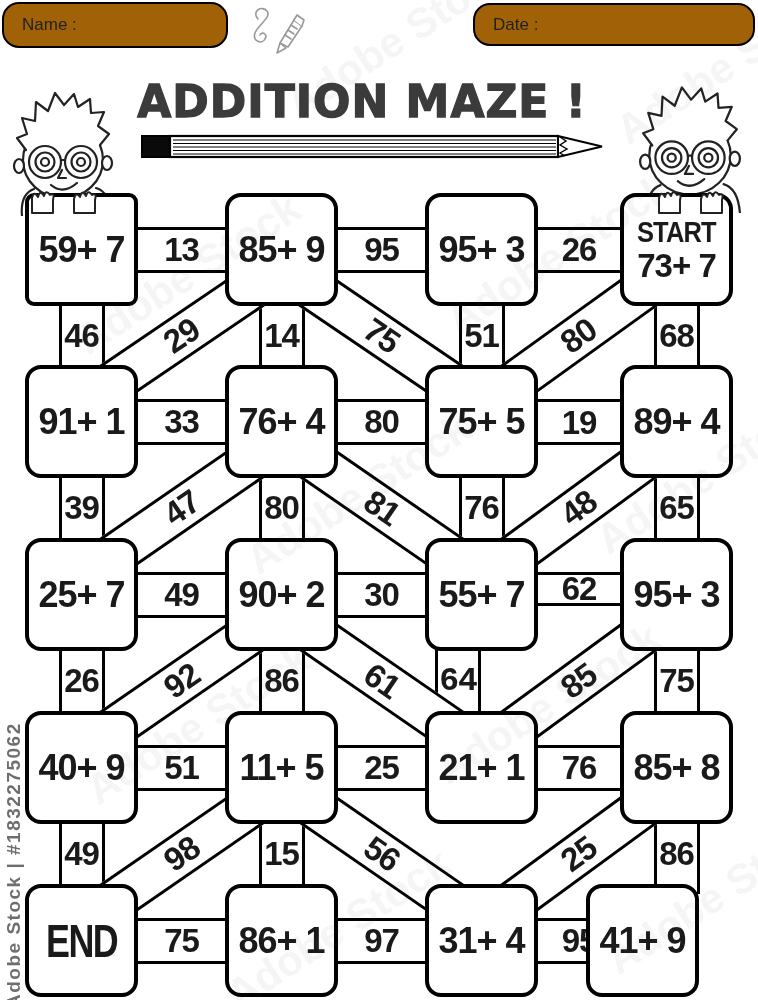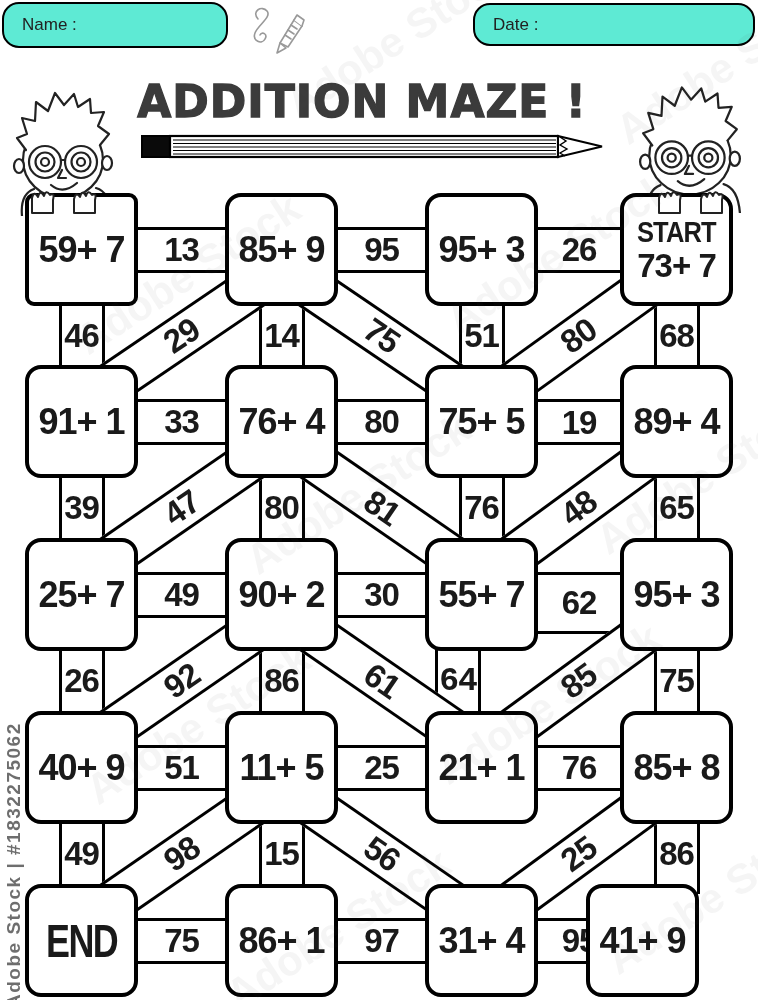--- a/index.html
+++ b/index.html
@@ -1,19 +1,19 @@
 <!DOCTYPE html>
 <html><head>
 <meta charset="utf-8">
 <style>
   html,body{margin:0;padding:0;background:#fff;}
   .page{position:relative;width:758px;height:1000px;background:#fff;overflow:hidden;
         font-family:"Liberation Sans",sans-serif;color:#1a1a1a;}
   
-  .field{position:absolute;border:2.5px solid #000;border-radius:17px;background:#5eead4;
+  .field{position:absolute;border:2.5px solid #000;border-radius:17px;background:#a16207;
          display:flex;align-items:center;padding-left:18px;font-size:17px;color:#222;box-sizing:border-box;}
   .name-field{left:2px;top:2px;width:226px;height:46px;}
   .date-field{left:473px;top:3px;width:282px;height:43px;}
   .doodle{position:absolute;left:248px;top:3px;width:58px;height:54px;}
   
   .title{position:absolute;left:0;top:78px;width:724px;text-align:center;
          font-family:"DejaVu Sans",sans-serif;font-weight:bold;font-size:44px;line-height:47px;
          letter-spacing:1px;color:#3b3b3b;-webkit-text-stroke:1.3px #3b3b3b;}
   .pencil{position:absolute;left:140px;top:132px;width:465px;height:30px;}
   .kid{position:absolute;z-index:1;}
@@ -153,21 +153,21 @@
       </div>
       <div class="conn h" style="left: 528px; width: 102px; top: 398.5px; height: 46px; align-items: flex-end;">
         <div class="">19</div>
       </div>
       <div class="conn h" style="left: 128px; width: 107px; top: 571.5px; height: 46px;">
         <div class="">49</div>
       </div>
       <div class="conn h" style="left: 328px; width: 107px; top: 571.5px; height: 46px;">
         <div class="">30</div>
       </div>
-      <div class="conn h" style="left: 528px; width: 102px; top: 571.5px; height: 62px;">
+      <div class="conn h" style="left: 528px; width: 102px; top: 571.5px; height: 34px;">
         <div class="">62</div>
       </div>
       <div class="conn h" style="left: 128px; width: 107px; top: 744.5px; height: 46px;">
         <div class="">51</div>
       </div>
       <div class="conn h" style="left: 328px; width: 107px; top: 744.5px; height: 46px;">
         <div class="">25</div>
       </div>
       <div class="conn h" style="left: 528px; width: 102px; top: 744.5px; height: 46px;">
         <div class="">76</div>

